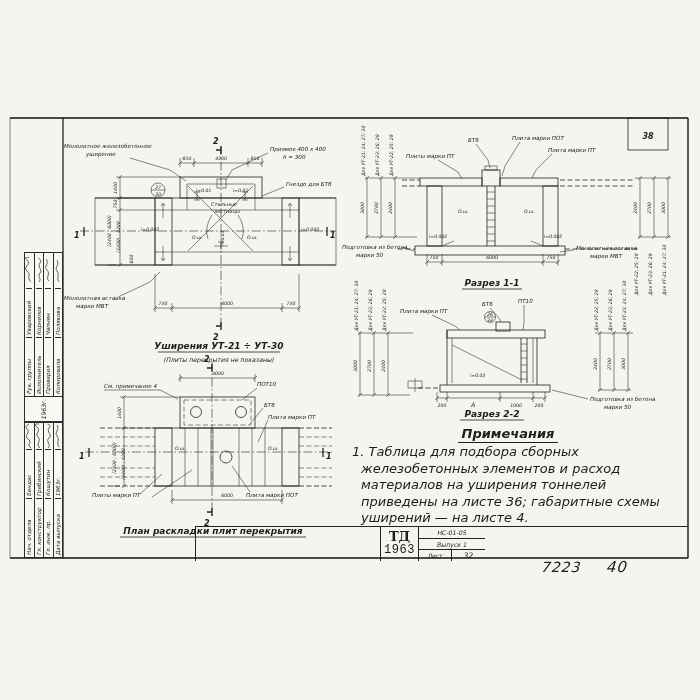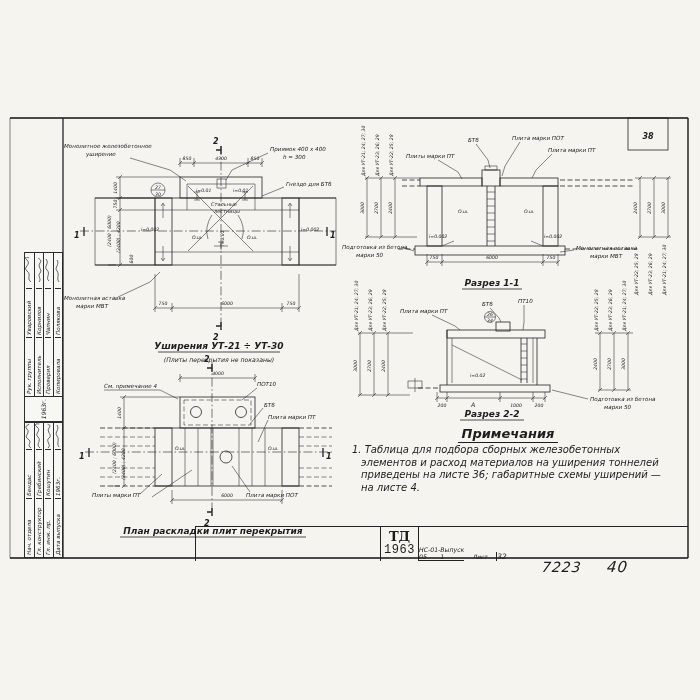--- a/index.html
+++ b/index.html
@@ -33,33 +33,33 @@
     border-right:.7px solid #2c2c2c;white-space:nowrap;overflow:hidden;}
   .stamp-name{width:46px;font-size:5.6px;font-style:italic;padding-left:2px;
     border-right:.7px solid #2c2c2c;white-space:nowrap;overflow:hidden;}
   .sig{flex:1;display:flex;align-items:center;justify-content:center;}
   .year-cell{width:24px;border-right:.7px solid #2c2c2c;display:flex;align-items:center;
     justify-content:center;font-size:6px;font-style:italic;}
   
   .notes{position:absolute;left:352px;top:426px;width:312px;}
   .notes-title{text-align:center;font-size:13px;font-weight:bold;font-style:italic;margin-bottom:3px;}
   .notes-title span{border-bottom:1.2px solid #1d1d1d;padding:0 4px 1px 4px;}
-  .note-item{font-size:10px;font-style:italic;line-height:1.27;
+  .note-item{font-size:13px;font-style:italic;line-height:1.27;
     padding-left:9px;text-indent:-9px;margin-bottom:1px;}
   
   .titleblock{position:absolute;left:195px;top:526px;width:493px;height:35px;
     border-top:1.2px solid #222;border-left:1.2px solid #222;display:flex;box-sizing:border-box;}
   .tb-empty{width:184px;border-right:1.1px solid #222;}
   .tb-logo{width:37px;border-right:1.1px solid #222;display:flex;flex-direction:column;
     align-items:center;justify-content:center;}
   .tb-logo .td{font-family:"DejaVu Serif",serif;font-weight:bold;font-size:13px;line-height:12px;}
   .tb-logo .yr{font-size:12px;letter-spacing:.5px;font-family:Liberation Mono, monospace;}
   .tb-title{flex:1;display:flex;align-items:center;justify-content:center;
     font-size:8.6px;font-style:italic;border-right:1.1px solid #222;}
-  .tb-info{width:66px;display:flex;flex-direction:row;align-items:flex-end;}
+  .tb-info{width:66px;display:flex;flex-direction:column;}
   .tb-row{flex:1;display:flex;align-items:center;justify-content:center;
     font-size:6.2px;font-style:italic;border-bottom:.9px solid #222;}
   .tb-row:last-child{border-bottom:none;}
   .tb-sheet{display:flex;width:100%;height:100%;}
   .tb-sheet .lab{width:32px;display:flex;align-items:center;justify-content:center;
     border-right:.9px solid #222;font-size:5.8px;font-style:italic;}
   .tb-sheet .num{flex:1;display:flex;align-items:center;justify-content:center;
     font-size:7.4px;font-style:italic;}
   
   .footer-num{position:absolute;left:542px;top:558px;font-size:14px;font-style:italic;

